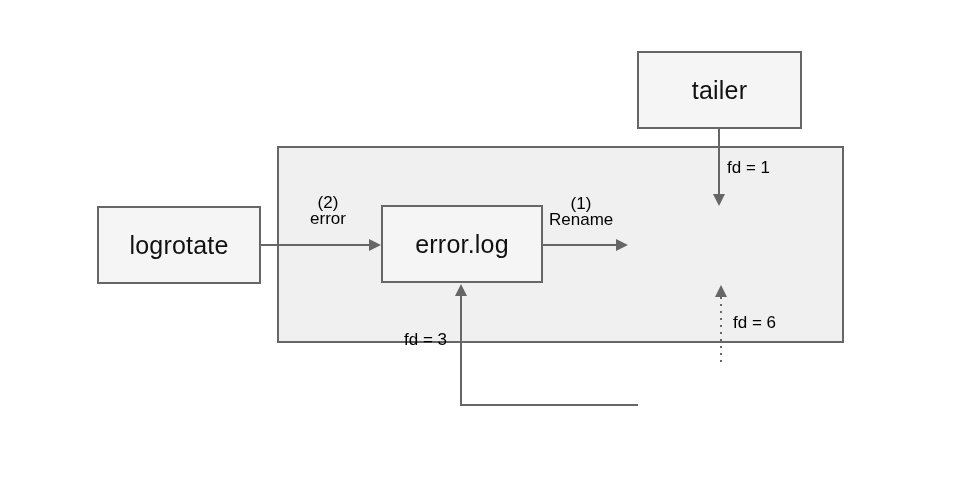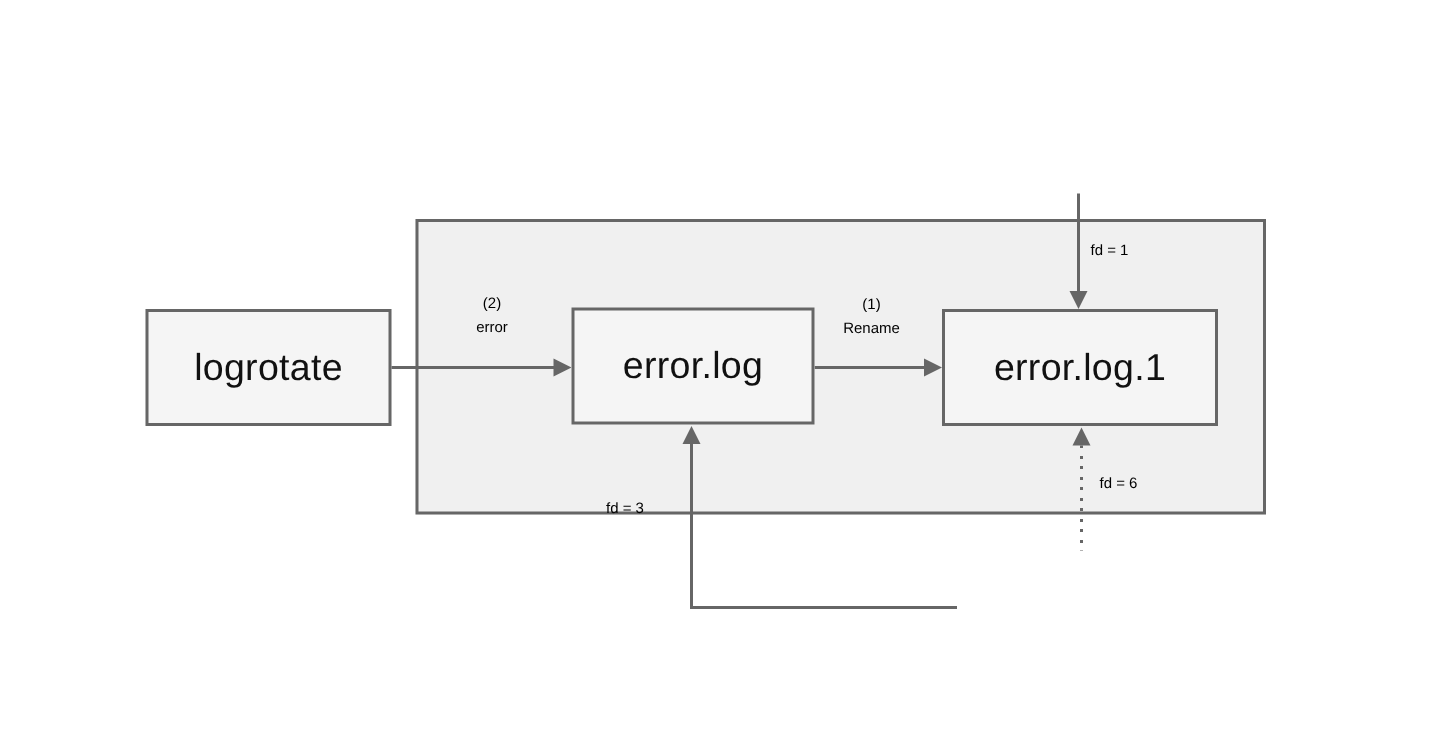--- a/index.html
+++ b/index.html
@@ -36,21 +36,21 @@
   .dotline{
     position:absolute;width:2px;
     background:repeating-linear-gradient(to bottom,var(--stroke) 0,var(--stroke) 2px,transparent 2px,transparent 7px);
   }
   .arrow{position:absolute;width:0;height:0;}
   .arrow-right{border-top:6px solid transparent;border-bottom:6px solid transparent;border-left:12px solid var(--stroke);}
   .arrow-down{border-left:6px solid transparent;border-right:6px solid transparent;border-top:12px solid var(--stroke);}
   .arrow-up{border-left:6px solid transparent;border-right:6px solid transparent;border-bottom:12px solid var(--stroke);}
 
   .edge-label{
-    position:absolute;font-size:10px;color:var(--label-text);
+    position:absolute;font-size:17px;color:var(--label-text);
     white-space:nowrap;line-height:16px;
   }
   .edge-label.two-line{text-align:center;}
 </style>
 </head>
 <body>
 
 <div class="canvas">
 
   <div class="group"></div>
@@ -75,23 +75,23 @@
 
   <div class="dotline" style="left:720px;top:297px;height:70px;"></div>
   <div class="arrow arrow-up" style="left:715px;top:285px;"></div>
   <div class="edge-label" style="left:733px;top:315px;">fd = 6</div>
 
   <div class="line hline" style="left:460px;top:404px;width:178px;"></div>
   <div class="line vline" style="left:460px;top:296px;height:110px;"></div>
   <div class="arrow arrow-up" style="left:455px;top:284px;"></div>
   <div class="edge-label" style="left:404px;top:332px;">fd = 3</div>
 
+  <div class="node node-tailer">
+    <span>tailer</span>
+  </div>
   <div class="node node-logrotate">
     <span>logrotate</span>
   </div>
   <div class="node node-errorlog">
     <span>error.log</span>
   </div>
-  <div class="node node-errorlog1">
-    <span>error.log.1</span>
-  </div>
 
 </div>
 
 </body></html>

